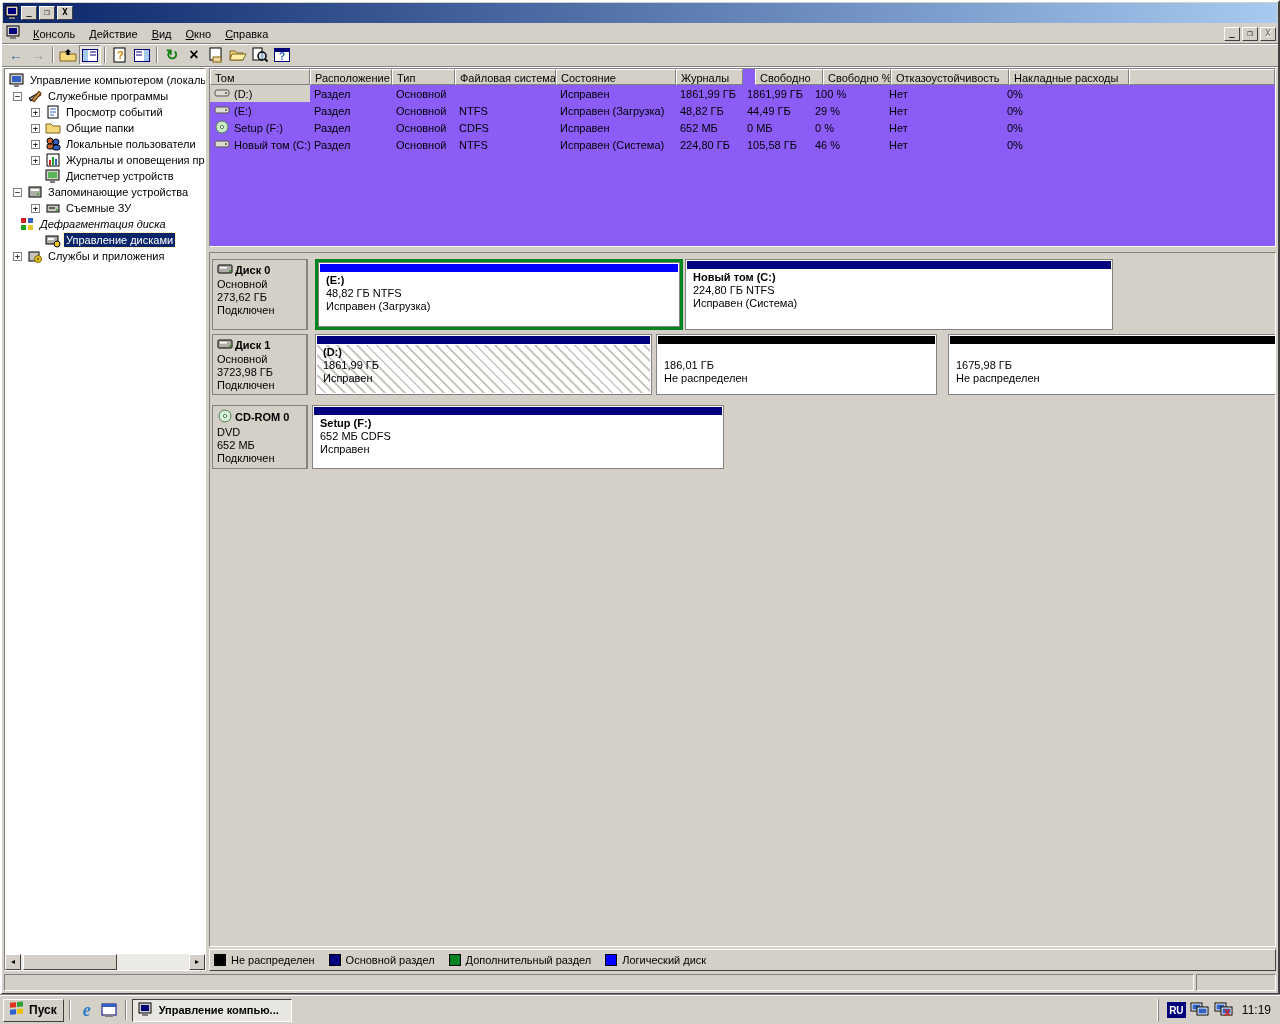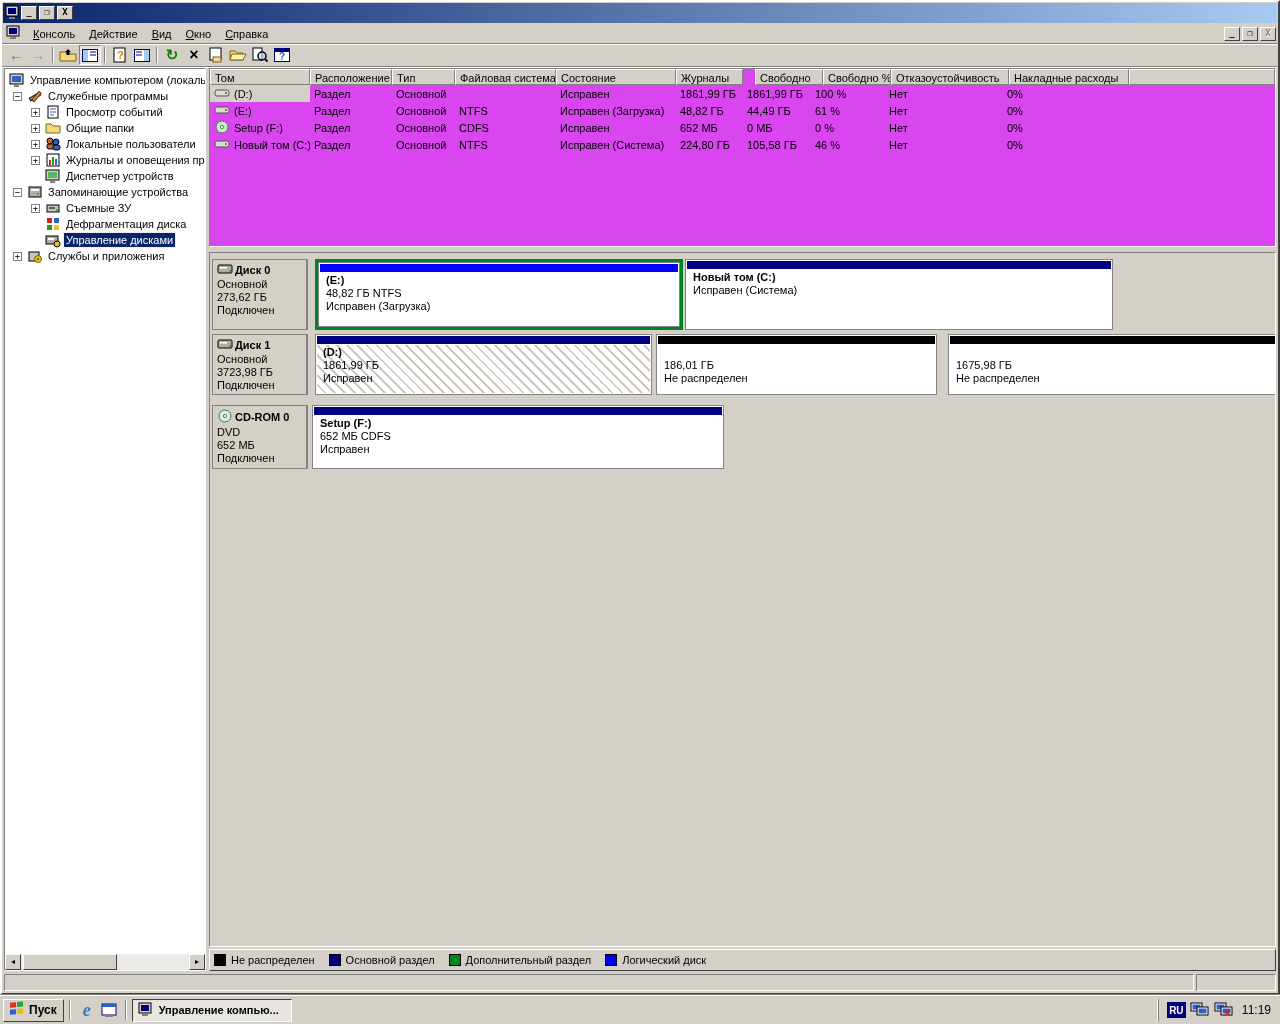--- a/index.html
+++ b/index.html
@@ -43,21 +43,21 @@
   .tlabel.sel { background:#0A246A; color:#fff; outline:1px dotted #F5E88B; }
   .hscroll { position:absolute; left:0; right:0; bottom:0; height:16px; background:#ECEAE6; display:flex; }
   .sbtn { width:16px; height:16px; background:#D4D0C8; border:1px solid; border-color:#FFFFFF #404040 #404040 #FFFFFF;
           font-size:8px; text-align:center; line-height:14px; color:#000; flex:none;}
   .sthumb { width:94px; height:16px; background:#D4D0C8; border:1px solid; border-color:#FFFFFF #404040 #404040 #FFFFFF; margin-left:2px;}
 
   .splitterV { width:3px; }
   .right-pane { flex:1; display:flex; flex-direction:column; }
 
   
-  .vol-list { height:179px; background:#d946ef; border:1px solid; border-color:#808080 #fff #fff #808080; overflow:hidden; }
+  .vol-list { height:179px; background:#8b5cf6; border:1px solid; border-color:#808080 #fff #fff #808080; overflow:hidden; }
   .vrow { display:flex; height:17px; align-items:center; }
   .vhead { height:16px; }
   .vcell { height:17px; padding:1px 4px 0 4px; white-space:nowrap; overflow:hidden; flex:none; display:flex; align-items:center;}
   .vhcell { background:#D4D0C8; border:1px solid; border-color:#FFFFFF #808080 #808080 #FFFFFF; height:16px; font-weight:normal; }
   .vcell .vicon { margin-right:4px; flex:none; }
   .vcell.selcell { background:#D4D0C8; }
 
   .splitterH { height:5px; }
 
   
@@ -284,21 +284,21 @@
             </div>
             <div class="titem" style="padding-left: 26px;">
               <span class="expbox">+</span>
               <span class="ticon"><svg width="16" height="16" viewBox="0 0 16 16">
                   <rect x="2" y="5" width="12" height="7" fill="#C8C4BC" stroke="#000"></rect>
                   <rect x="4" y="7" width="6" height="2" fill="#606060"></rect>
                   <circle cx="12" cy="10" r="1" fill="#20A020"></circle>
                 </svg></span>
               <span class="tlabel">Съемные ЗУ</span>
             </div>
-            <div class="titem" style="padding-left: 26px;">
+            <div class="titem" style=" font-style: italic;">
               <span class="expspacer"></span>
               <span class="ticon"><svg width="16" height="16" viewBox="0 0 16 16">
                   <rect x="2" y="2" width="5" height="5" fill="#D02020"></rect>
                   <rect x="9" y="2" width="5" height="5" fill="#3161C4"></rect>
                   <rect x="2" y="9" width="5" height="5" fill="#20A020"></rect>
                   <rect x="9" y="9" width="5" height="5" fill="#E8C820"></rect>
                 </svg></span>
               <span class="tlabel">Дефрагментация диска</span>
             </div>
             <div class="titem" style="padding-left: 26px;">
@@ -398,21 +398,21 @@
               <div class="vcell" style="width: 120px;">
                 <span>Исправен (Загрузка)</span>
               </div>
               <div class="vcell" style="width: 67px;">
                 <span>48,82 ГБ</span>
               </div>
               <div class="vcell" style="width: 68px;">
                 <span>44,49 ГБ</span>
               </div>
               <div class="vcell" style="width: 74px;">
-                <span>61 %</span>
+                <span>29 %</span>
               </div>
               <div class="vcell" style="width: 118px;">
                 <span>Нет</span>
               </div>
               <div class="vcell" style="width: 120px;">
                 <span>0%</span>
               </div>
             </div>
             <div class="vrow">
               <div class="vcell" style="width: 100px;">
@@ -510,20 +510,21 @@
                     <div class="pl1">(E:)</div>
                     <div>48,82 ГБ NTFS</div>
                     <div>Исправен (Загрузка)</div>
                   </div>
                 </div>
               </div>
               <div class="part" style="left: 473px; width: 428px;">
                 <div class="bar" style="background: rgb(0, 0, 128);"></div>
                 <div class="ptext" style="height: calc(100% - 9px);">
                   <div class="pl1">Новый том  (C:)</div>
+                  <div>224,80 ГБ NTFS</div>
                   <div>Исправен (Система)</div>
                 </div>
               </div>
             </div>
             <div class="drow" style="top: 81px; height: 61px;">
               <div class="dlabel">
                 <div class="dname">
                   <span><svg width="16" height="12" viewBox="0 0 16 12">
                       <rect x="1" y="2" width="14" height="8" rx="1" fill="#B0ADA6" stroke="#000"></rect>
                       <rect x="3" y="4" width="7" height="1.5" fill="#fff"></rect>

